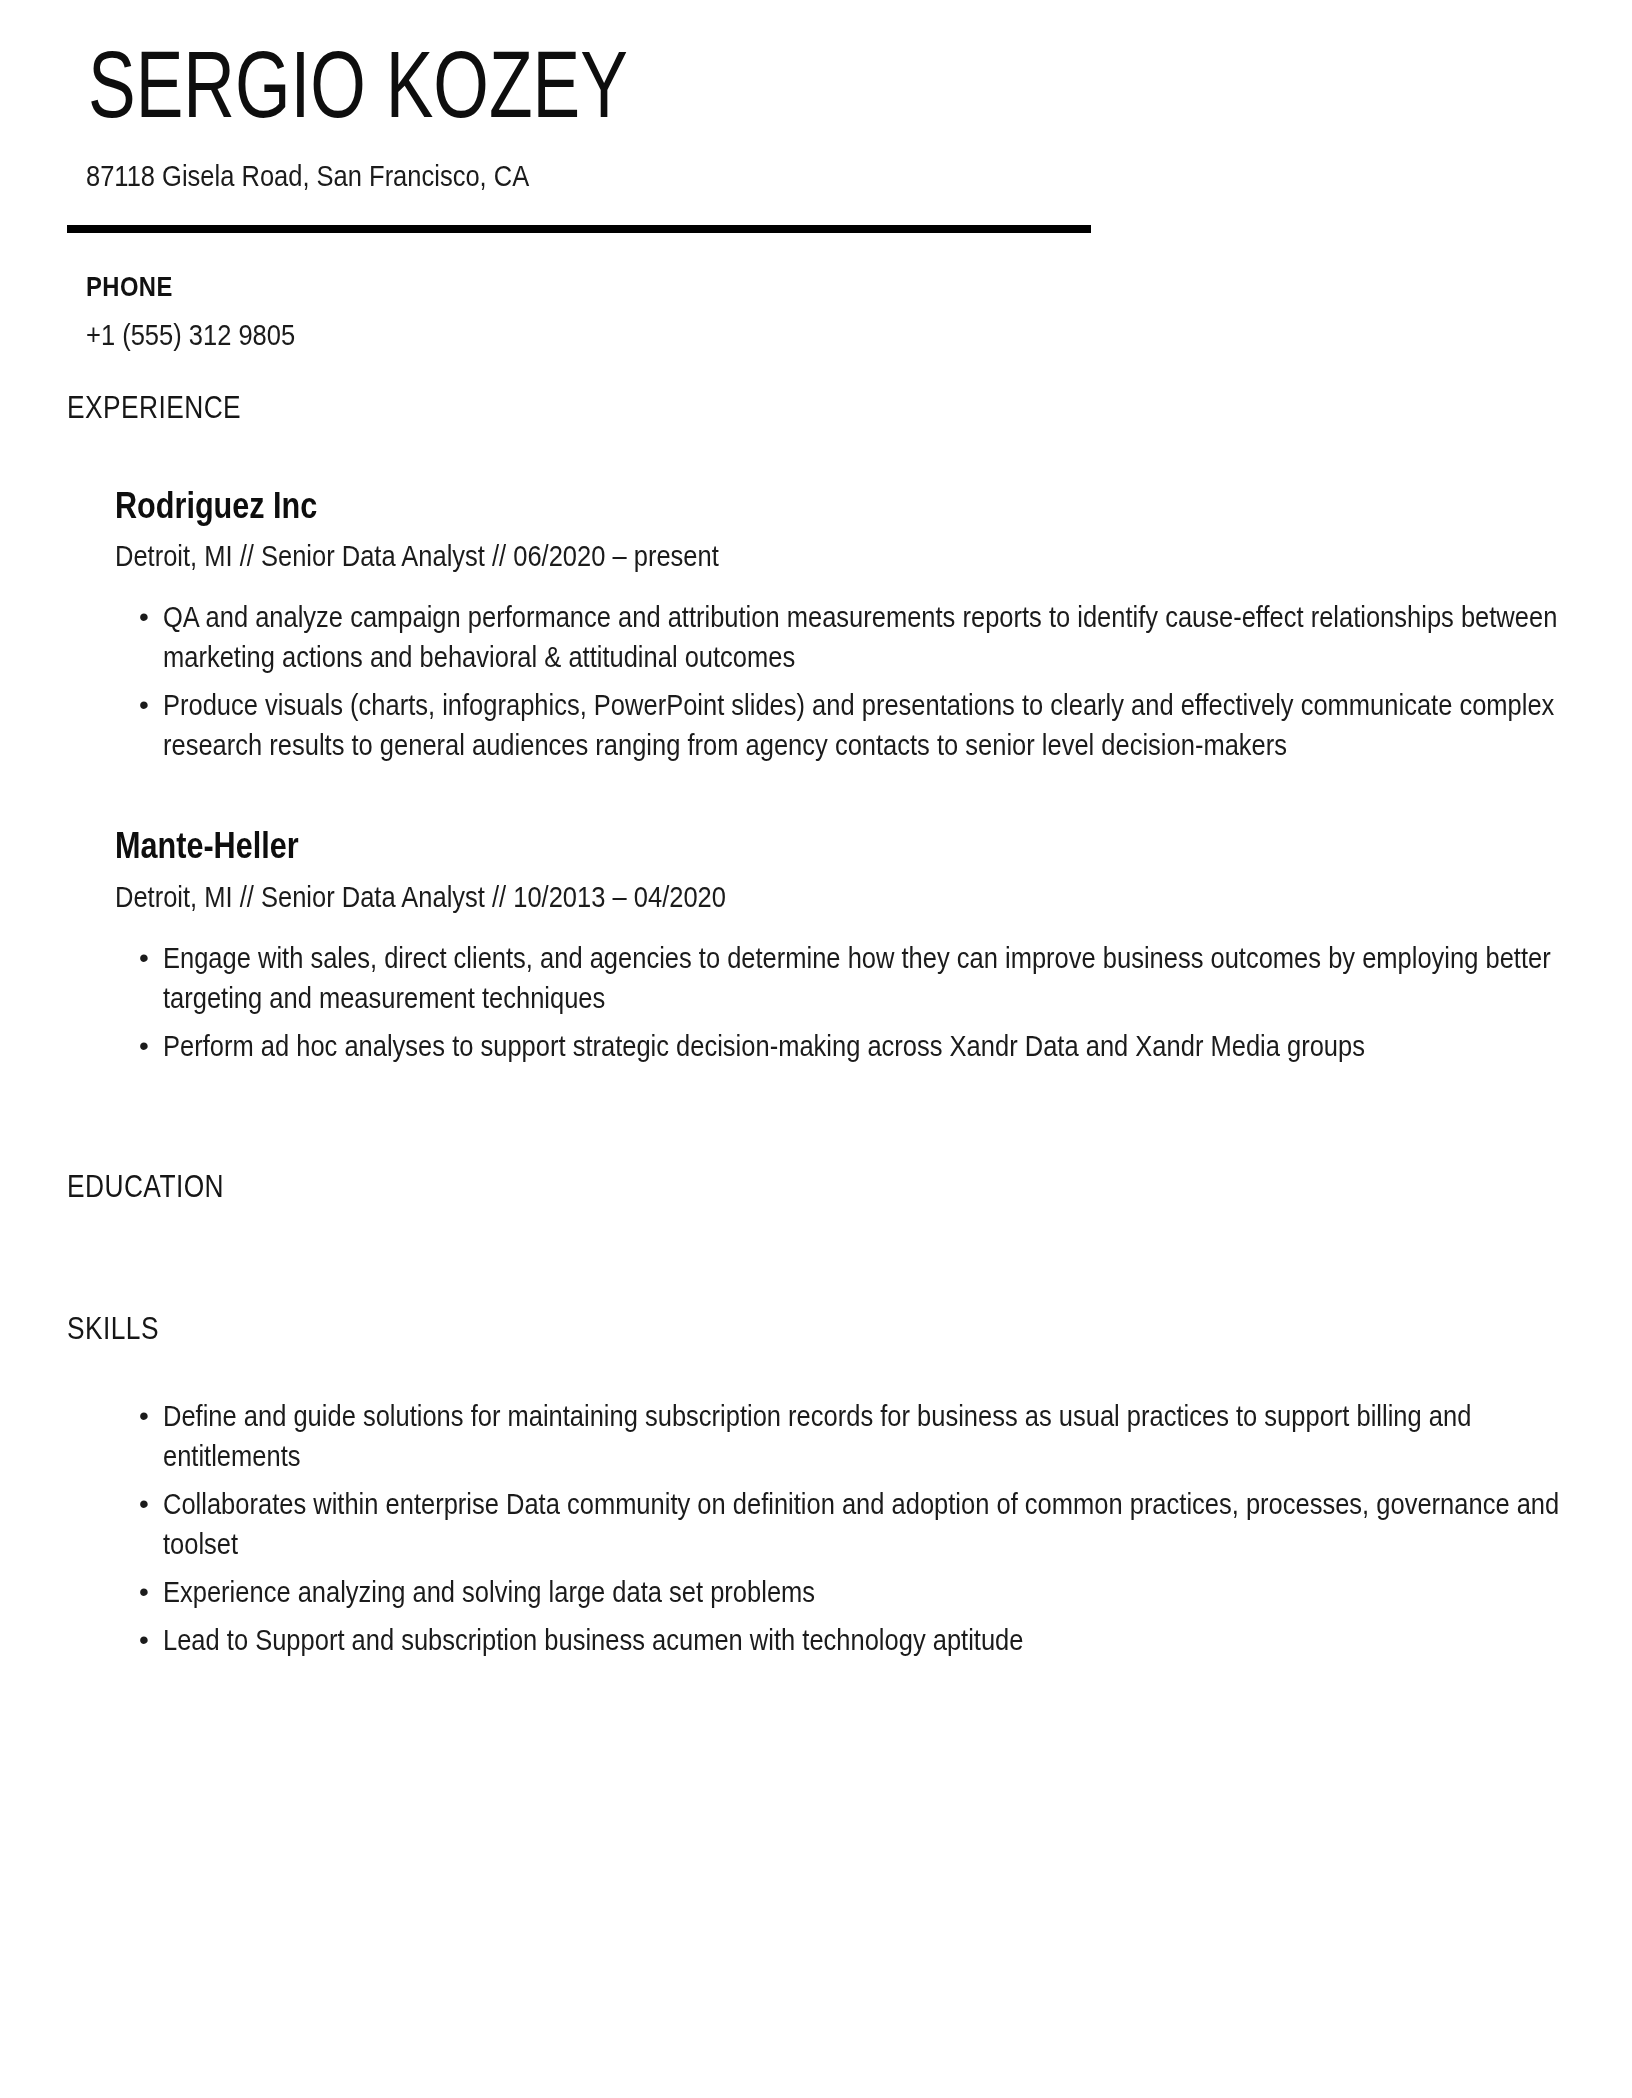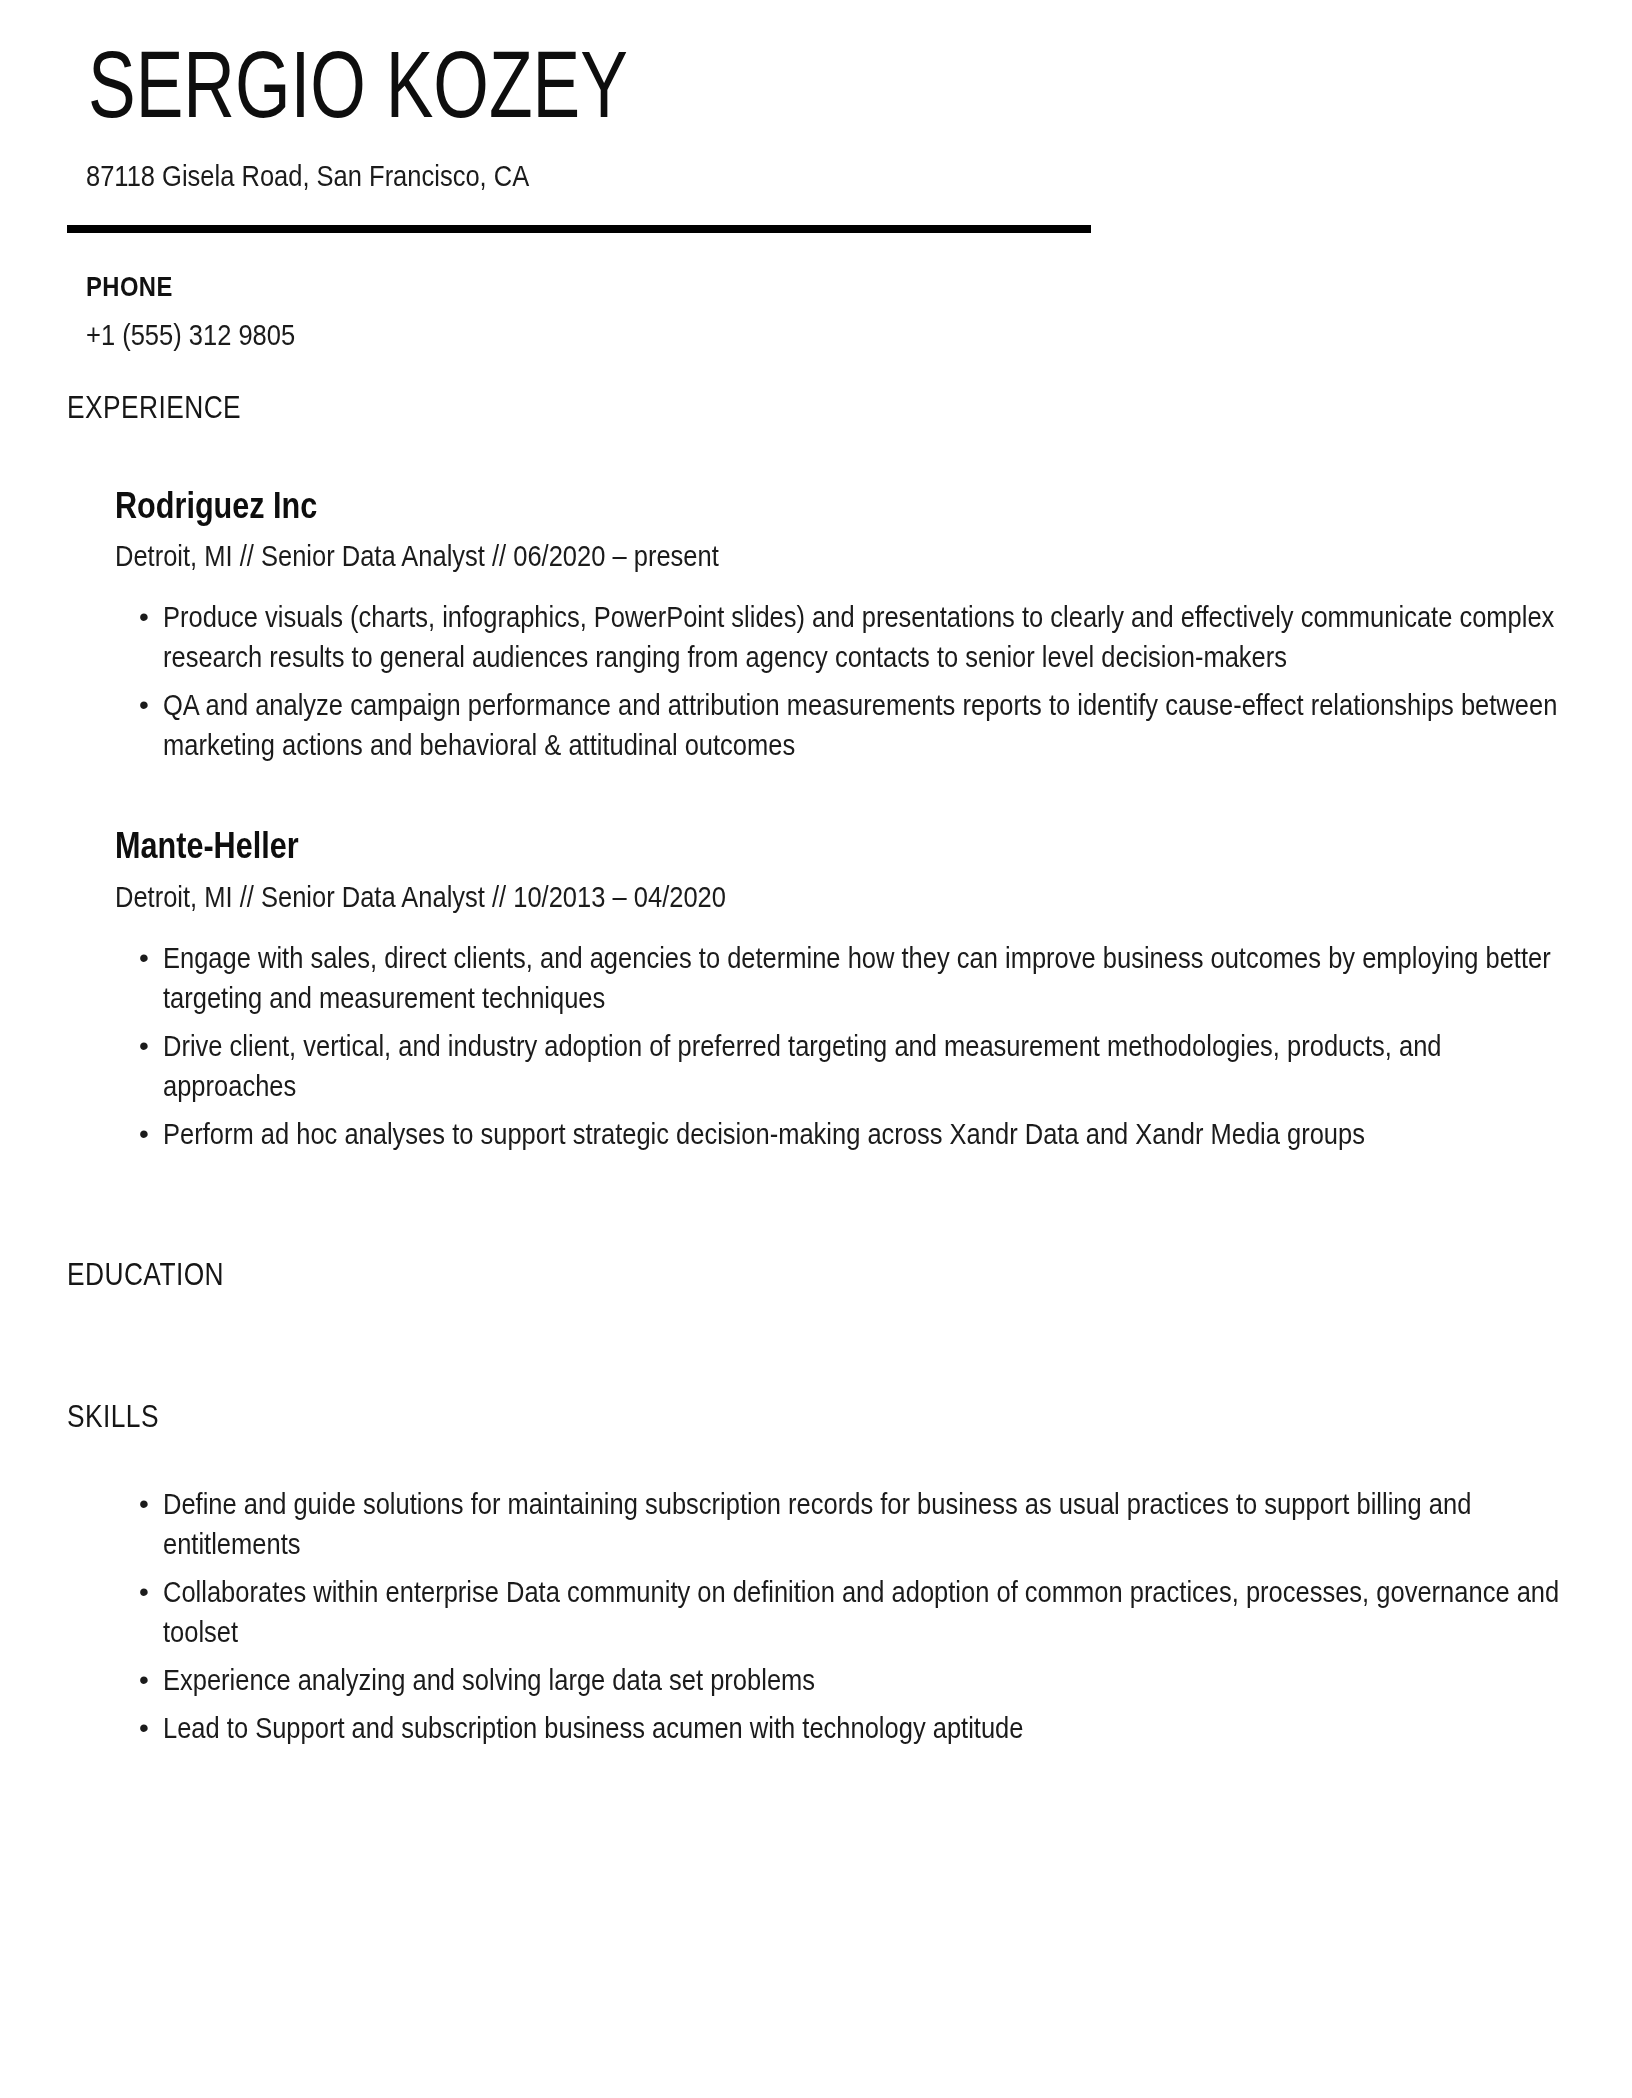--- a/index.html
+++ b/index.html
@@ -133,37 +133,34 @@
   </div>
 
   <div class="section-experience">
     <div class="section-label cx">EXPERIENCE</div>
 
     <div class="job">
       <div class="job-company cx">Rodriguez Inc</div>
       <div class="job-meta cx">Detroit, MI // Senior Data Analyst // 06/2020 – present</div>
       <div class="bullets">
         <div class="bullet">
-            <div class="cx">Produce visuals (charts, infographics, PowerPoint slides) and presentations to clearly and effectively communicate complex research results to general audiences ranging from agency contacts to senior level decision-makers</div>
+            <div class="cx">QA and analyze campaign performance and attribution measurements reports to identify cause-effect relationships between marketing actions and behavioral &amp; attitudinal outcomes</div>
           </div>
         <div class="bullet">
-            <div class="cx">QA and analyze campaign performance and attribution measurements reports to identify cause-effect relationships between marketing actions and behavioral &amp; attitudinal outcomes</div>
+            <div class="cx">Produce visuals (charts, infographics, PowerPoint slides) and presentations to clearly and effectively communicate complex research results to general audiences ranging from agency contacts to senior level decision-makers</div>
           </div>
       </div>
     </div>
 
     <div class="job">
       <div class="job-company cx">Mante-Heller</div>
       <div class="job-meta cx">Detroit, MI // Senior Data Analyst // 10/2013 – 04/2020</div>
       <div class="bullets">
         <div class="bullet">
             <div class="cx">Engage with sales, direct clients, and agencies to determine how they can improve business outcomes by employing better targeting and measurement techniques</div>
-          </div>
-        <div class="bullet">
-            <div class="cx">Drive client, vertical, and industry adoption of preferred targeting and measurement methodologies, products, and approaches</div>
           </div>
         <div class="bullet">
             <div class="cx">Perform ad hoc analyses to support strategic decision-making across Xandr Data and Xandr Media groups</div>
           </div>
       </div>
     </div>
   </div>
 
   <div class="section-education">
     <div class="section-label cx">EDUCATION</div>

